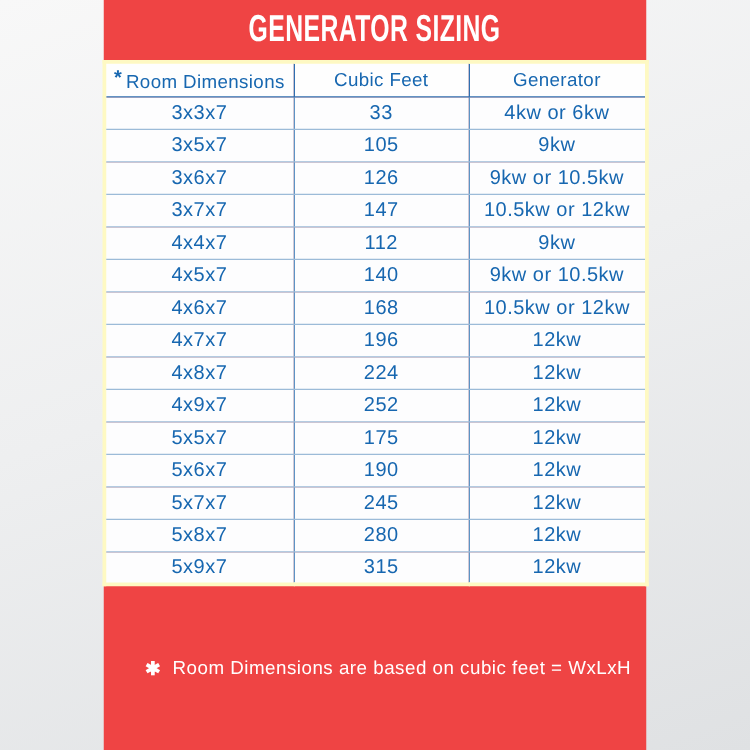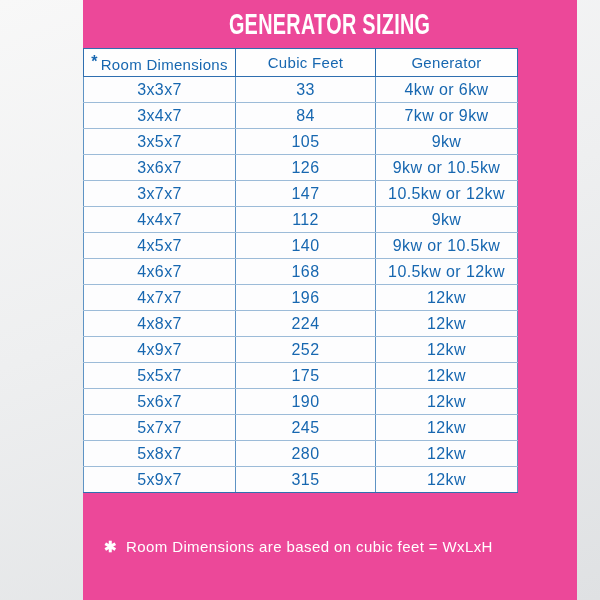--- a/index.html
+++ b/index.html
@@ -4,37 +4,37 @@
 <style>
   * { box-sizing: border-box; }
   html, body { margin: 0; padding: 0; }
   body {
     width: 600px; height: 600px; overflow: hidden; position: relative;
     background: linear-gradient(160deg, #f8f8f8 0%, #eeeff0 45%, #dfe1e3 100%);
     font-family: "Liberation Sans", sans-serif;
   }
   .panel {
     position: absolute; left: 83px; top: 0;
-    width: 494px; height: 600px;
-    background: #ec4899;
-    display: flex; flex-direction: column;
+    width: 434px; height: 600px;
+    background: #ef4444;
+    display: flex; flex-direction: column; align-items: center;
   }
   .title-bar {
     height: 48px; flex: none;
     display: flex; align-items: center; justify-content: center;
   }
   .title {
     color: #ffffff; font-weight: bold; font-size: 30px;
     letter-spacing: 0.5px; white-space: nowrap;
     transform: scaleX(0.66); display: inline-block;
   }
   table.sizing {
     width: 434px; flex: none;
     border-collapse: collapse; table-layout: fixed;
-    border: 1px solid #fef9c3;
+    border: 3px solid #fef9c3;
   }
   col.c1 { width: 152px; }
   col.c2 { width: 140px; }
   col.c3 { width: 142px; }
   th {
     height: 28px; background: #fefefe; color: #1767b0;
     font-weight: normal; font-size: 15px; letter-spacing: 0.3px;
     text-align: center; vertical-align: middle;
     border: 1px solid #2f6fb0; padding: 0;
   }
@@ -78,25 +78,20 @@
         <th><span class="hdr-marker">*</span><span>Room Dimensions</span></th>
         <th>Cubic Feet</th>
         <th>Generator</th>
       </tr>
     </thead>
     <tbody>
         <tr>
           <td>3x3x7</td>
           <td>33</td>
           <td>4kw or 6kw</td>
-        </tr>
-        <tr>
-          <td>3x4x7</td>
-          <td>84</td>
-          <td>7kw or 9kw</td>
         </tr>
         <tr>
           <td>3x5x7</td>
           <td>105</td>
           <td>9kw</td>
         </tr>
         <tr>
           <td>3x6x7</td>
           <td>126</td>
           <td>9kw or 10.5kw</td>

